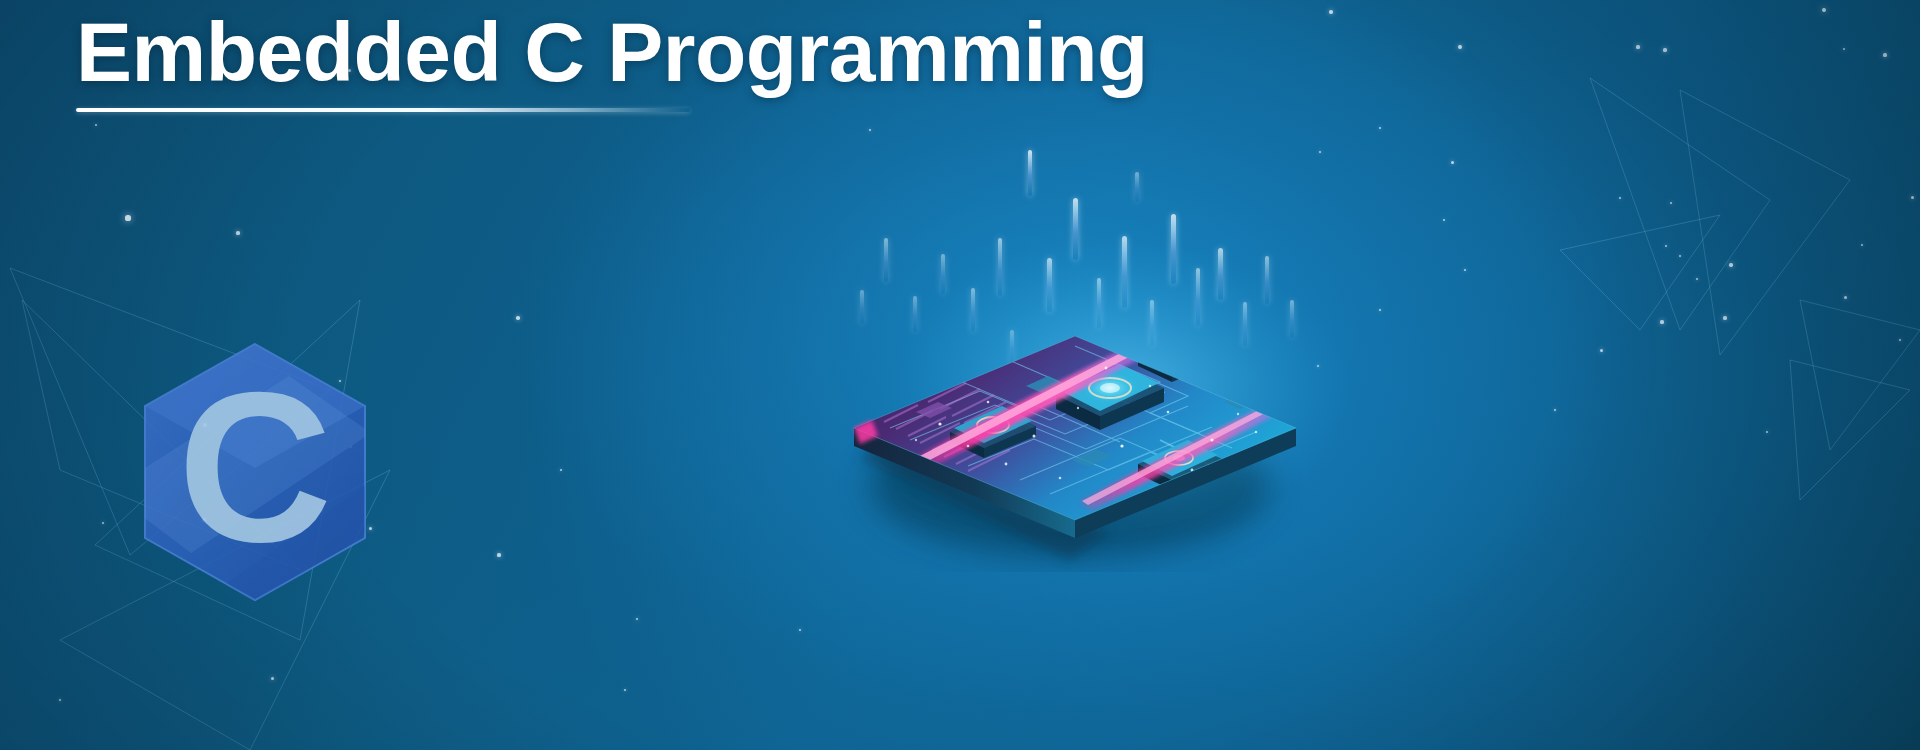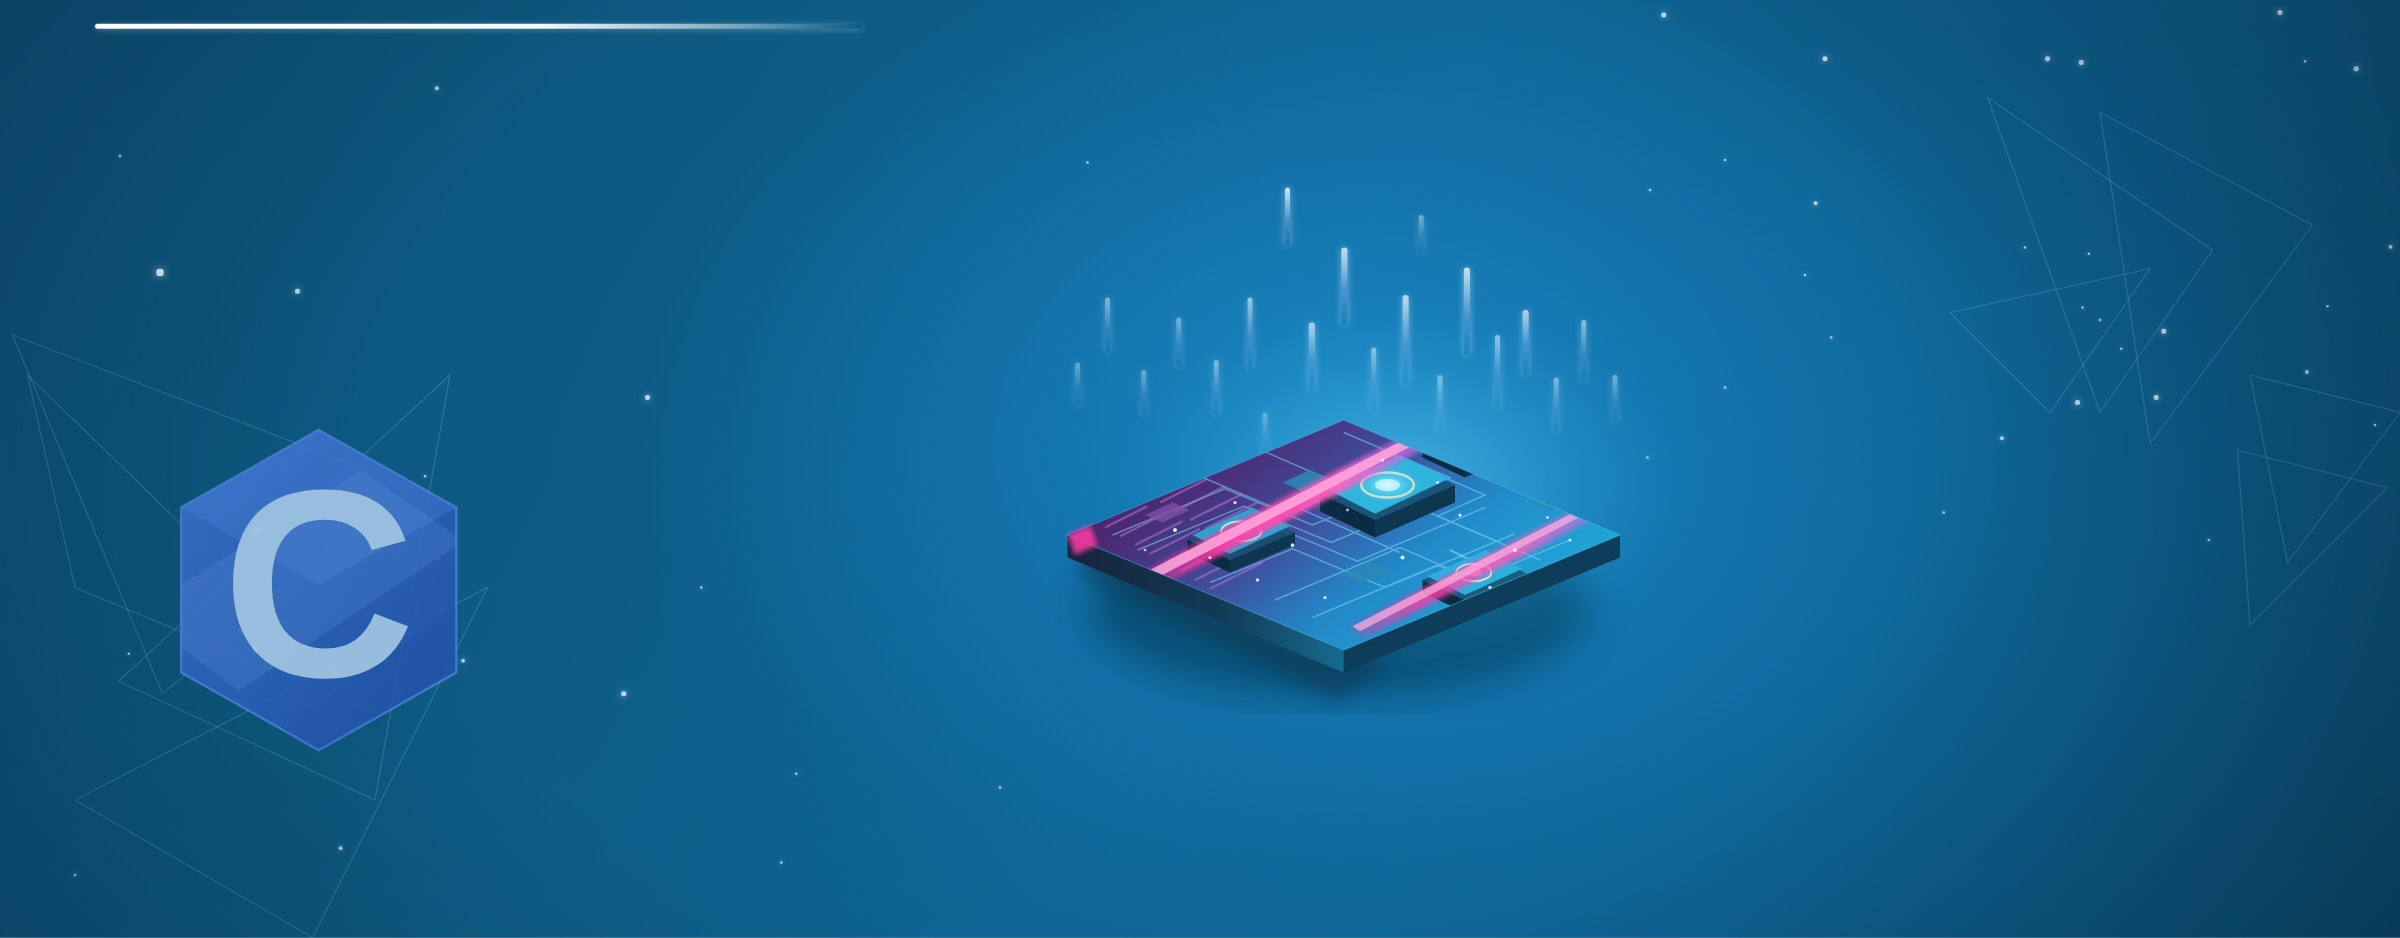--- a/index.html
+++ b/index.html
@@ -131,20 +131,21 @@
         <div class="beam" style="left: 884px; top: 238px; width: 4px; height: 44px; opacity: 0.5; background: linear-gradient(rgba(255, 255, 255, 0.95) 0%, rgba(214, 240, 255, 0.85) 18%, rgba(160, 190, 255, 0.45) 55%, rgba(120, 170, 230, 0) 100%); box-shadow: rgba(220, 240, 255, 0.6) 0px 0px 6px;"></div>
         <div class="beam" style="left: 860px; top: 290px; width: 4px; height: 34px; opacity: 0.38; background: linear-gradient(rgba(255, 255, 255, 0.95) 0%, rgba(214, 240, 255, 0.85) 18%, rgba(160, 190, 255, 0.45) 55%, rgba(120, 170, 230, 0) 100%); box-shadow: rgba(220, 240, 255, 0.6) 0px 0px 6px;"></div>
         <div class="beam" style="left: 1265px; top: 256px; width: 4px; height: 48px; opacity: 0.55; background: linear-gradient(rgba(255, 255, 255, 0.95) 0%, rgba(214, 240, 255, 0.85) 18%, rgba(160, 190, 255, 0.45) 55%, rgba(120, 170, 230, 0) 100%); box-shadow: rgba(220, 240, 255, 0.6) 0px 0px 6px;"></div>
         <div class="beam" style="left: 1290px; top: 300px; width: 4px; height: 38px; opacity: 0.45; background: linear-gradient(rgba(255, 255, 255, 0.95) 0%, rgba(214, 240, 255, 0.85) 18%, rgba(160, 190, 255, 0.45) 55%, rgba(120, 170, 230, 0) 100%); box-shadow: rgba(220, 240, 255, 0.6) 0px 0px 6px;"></div>
         <div class="beam" style="left: 1010px; top: 330px; width: 4px; height: 34px; opacity: 0.4; background: linear-gradient(rgba(255, 255, 255, 0.95) 0%, rgba(214, 240, 255, 0.85) 18%, rgba(160, 190, 255, 0.45) 55%, rgba(120, 170, 230, 0) 100%); box-shadow: rgba(220, 240, 255, 0.6) 0px 0px 6px;"></div>
         <div class="beam" style="left: 1135px; top: 172px; width: 4px; height: 30px; opacity: 0.45; background: linear-gradient(rgba(255, 255, 255, 0.95) 0%, rgba(214, 240, 255, 0.85) 18%, rgba(160, 190, 255, 0.45) 55%, rgba(120, 170, 230, 0) 100%); box-shadow: rgba(220, 240, 255, 0.6) 0px 0px 6px;"></div>
       </div>
   </div>
 
   <div id="title-block">
+    <h1 id="page-title">Embedded C Programming</h1>
     <div id="title-underline"></div>
   </div>
 
   <div id="c-logo">
     <svg viewBox="0 0 232 262">
       <defs>
         <clipPath id="hexClip">
           <path d="M116 3 L226 65 L226 197 L116 259 L6 197 L6 65 Z"></path>
         </clipPath>
         <linearGradient id="hexGrad" x1="0" y1="0" x2="1" y2="1">

